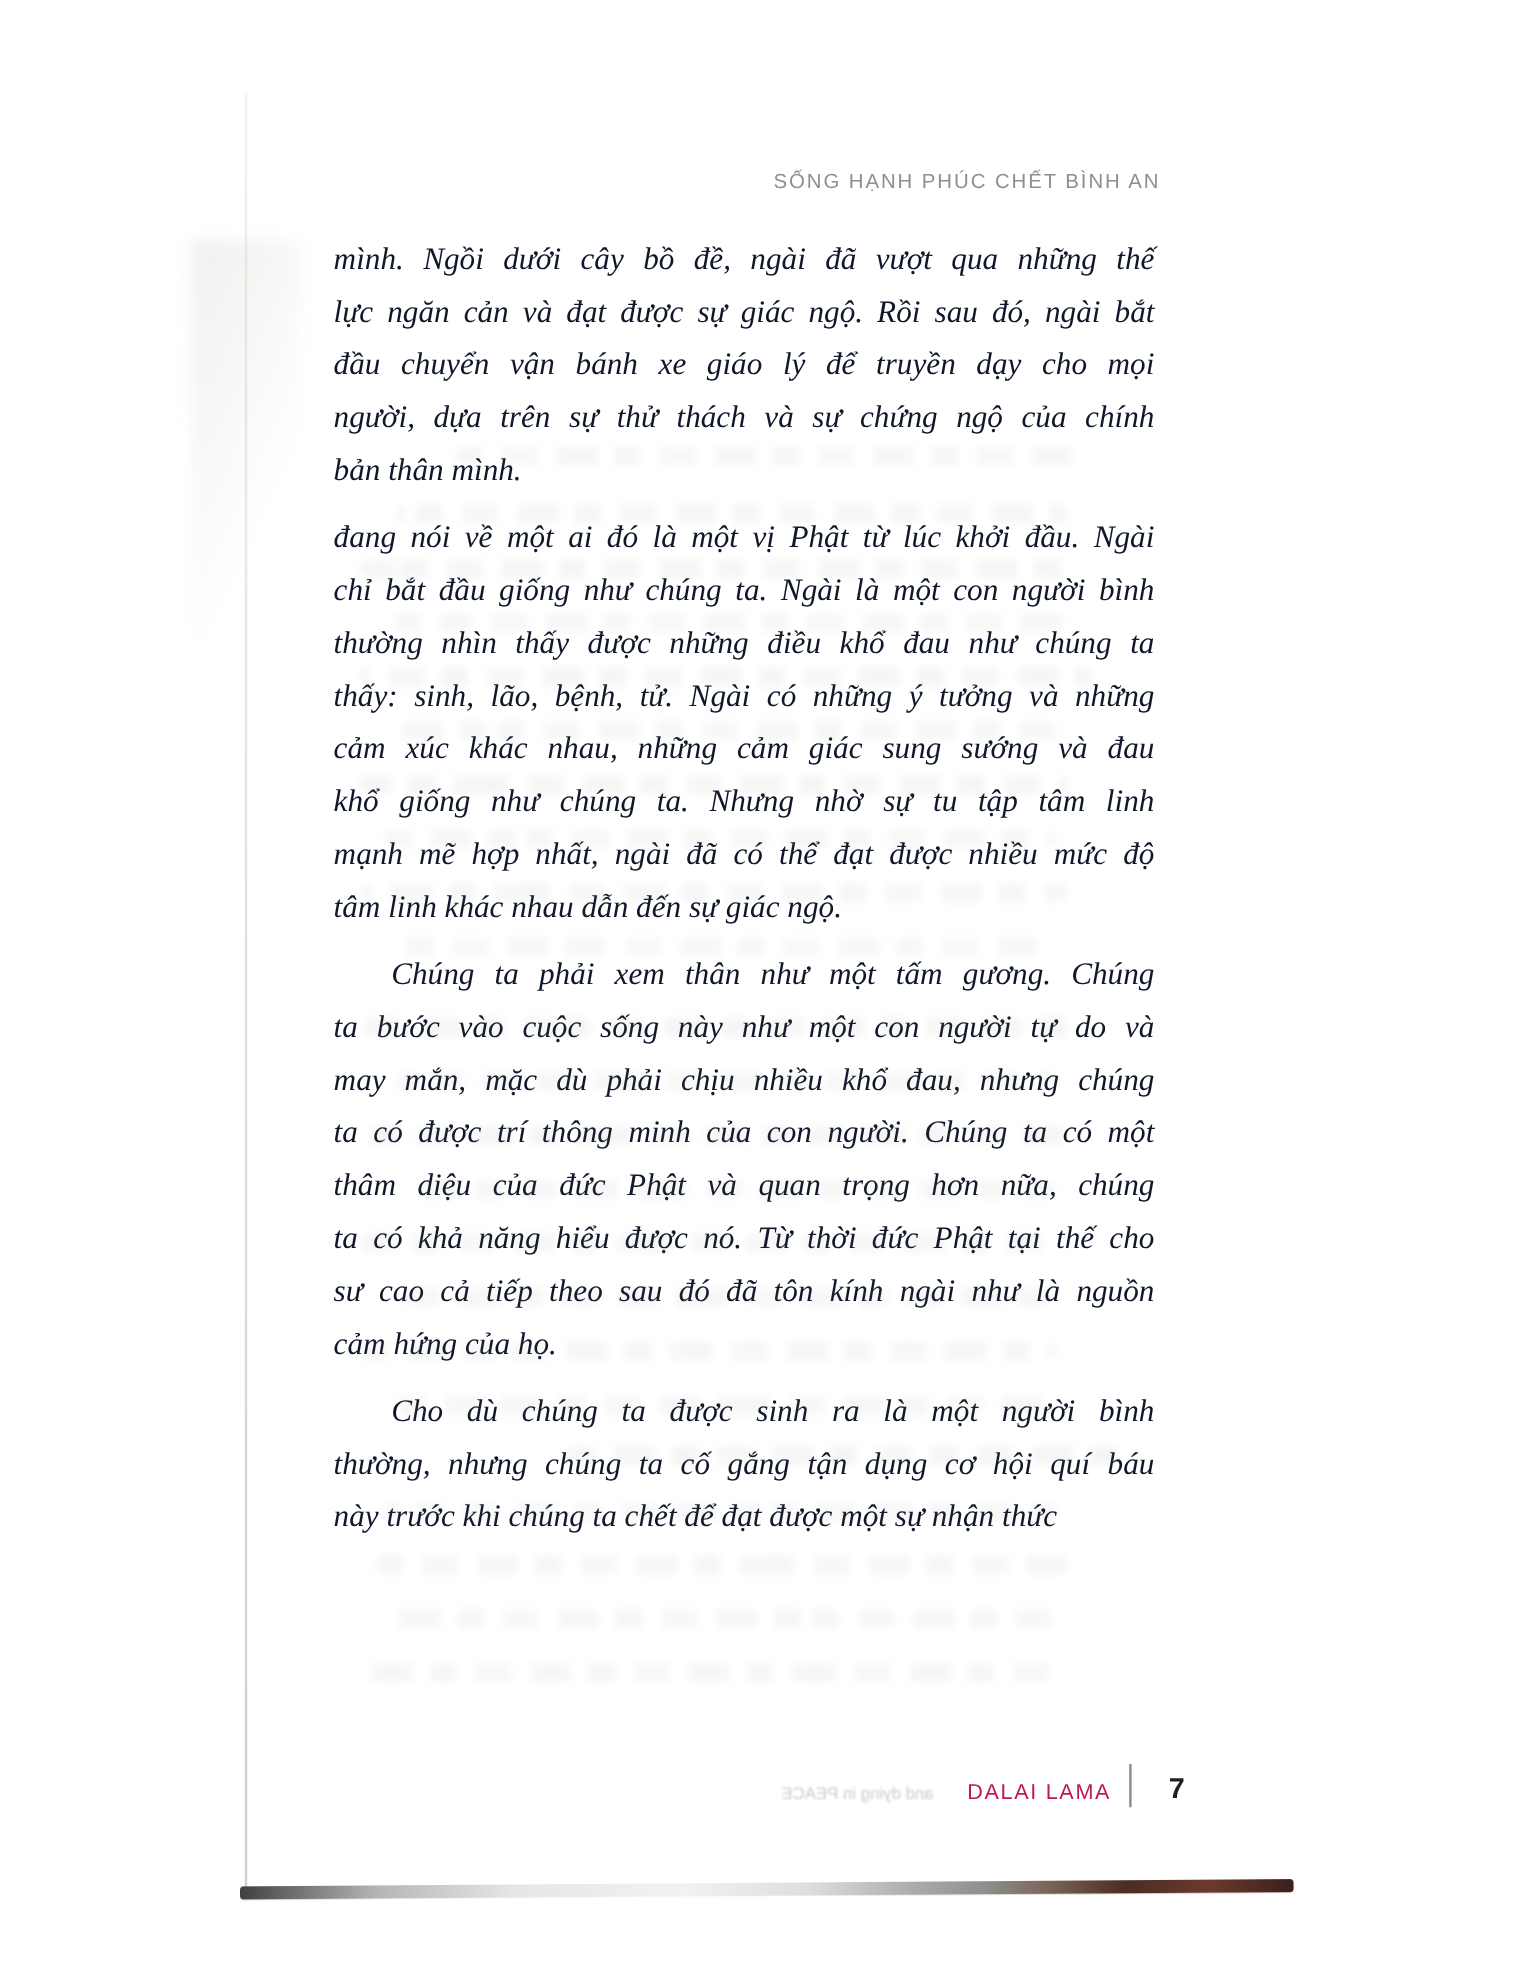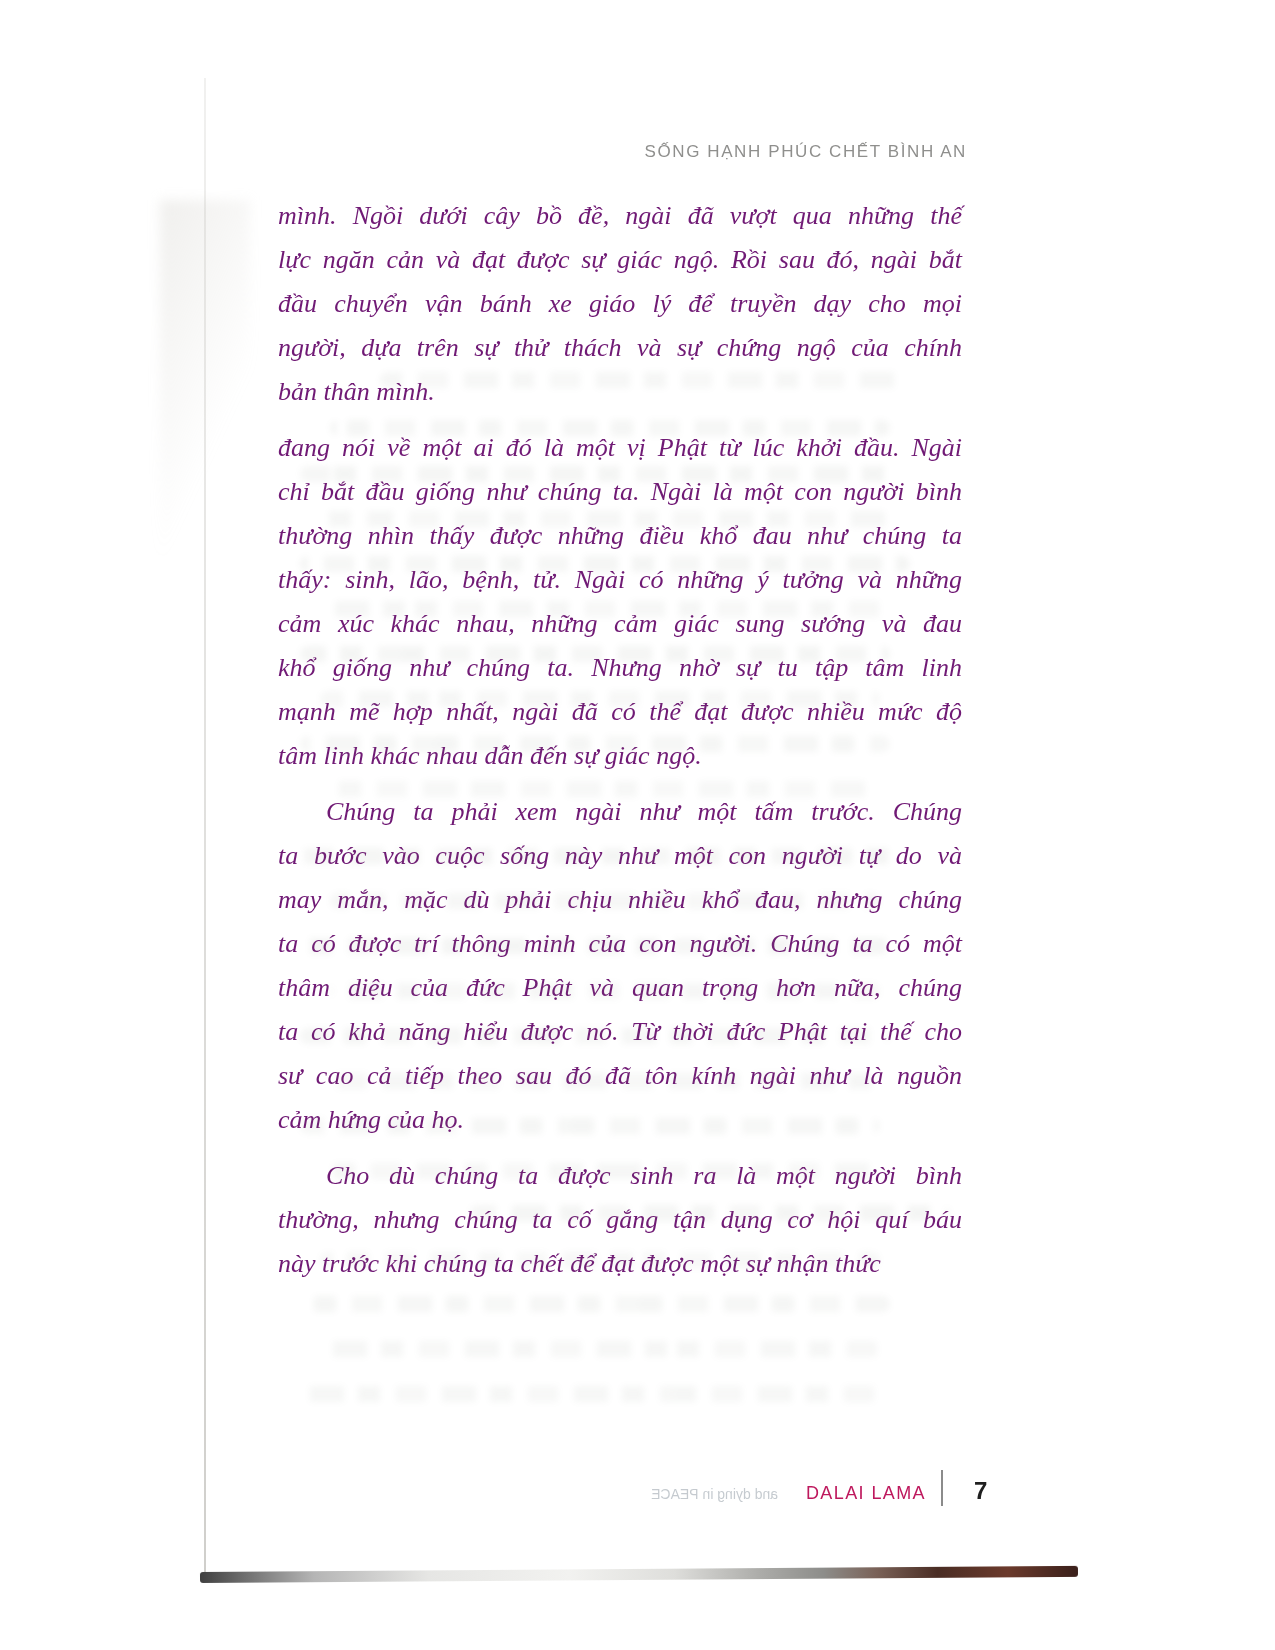--- a/index.html
+++ b/index.html
@@ -122,40 +122,40 @@
 </head>
 <body>
 
 <div class="stage">
 
   <div class="page-corner-shade"></div>
   <div class="page-edge-left"></div>
 
   <div class="running-head">SỐNG HẠNH PHÚC CHẾT BÌNH AN</div>
 
-  <div class="body-text" style="color: #701a75;">
+  <div class="body-text" style="color: #0f172a;">
       <div class="paragraph">
         <div class="line first">mình. Ngồi dưới cây bồ đề, ngài đã vượt qua những thế</div>
         <div class="line">lực ngăn cản và đạt được sự giác ngộ. Rồi sau đó, ngài bắt</div>
         <div class="line">đầu chuyển vận bánh xe giáo lý để truyền dạy cho mọi</div>
         <div class="line">người, dựa trên sự thử thách và sự chứng ngộ của chính</div>
         <div class="line last">bản thân mình.</div>
       </div>
       <div class="paragraph indent">
         <div class="line">đang nói về một ai đó là một vị Phật từ lúc khởi đầu. Ngài</div>
         <div class="line">chỉ bắt đầu giống như chúng ta. Ngài là một con người bình</div>
         <div class="line">thường nhìn thấy được những điều khổ đau như chúng ta</div>
         <div class="line">thấy: sinh, lão, bệnh, tử. Ngài có những ý tưởng và những</div>
         <div class="line">cảm xúc khác nhau, những cảm giác sung sướng và đau</div>
         <div class="line">khổ giống như chúng ta. Nhưng nhờ sự tu tập tâm linh</div>
         <div class="line">mạnh mẽ hợp nhất, ngài đã có thể đạt được nhiều mức độ</div>
         <div class="line last">tâm linh khác nhau dẫn đến sự giác ngộ.</div>
       </div>
       <div class="paragraph indent">
-        <div class="line first">Chúng ta phải xem ngài như một tấm trước. Chúng</div>
+        <div class="line first">Chúng ta phải xem thân như một tấm gương. Chúng</div>
         <div class="line">ta bước vào cuộc sống này như một con người tự do và</div>
         <div class="line">may mắn, mặc dù phải chịu nhiều khổ đau, nhưng chúng</div>
         <div class="line">ta có được trí thông minh của con người. Chúng ta có một</div>
         <div class="line">thâm diệu của đức Phật và quan trọng hơn nữa, chúng</div>
         <div class="line">ta có khả năng hiểu được nó. Từ thời đức Phật tại thế cho</div>
         <div class="line">sư cao cả tiếp theo sau đó đã tôn kính ngài như là nguồn</div>
         <div class="line last">cảm hứng của họ.</div>
       </div>
       <div class="paragraph indent">
         <div class="line first">Cho dù chúng ta được sinh ra là một người bình</div>

